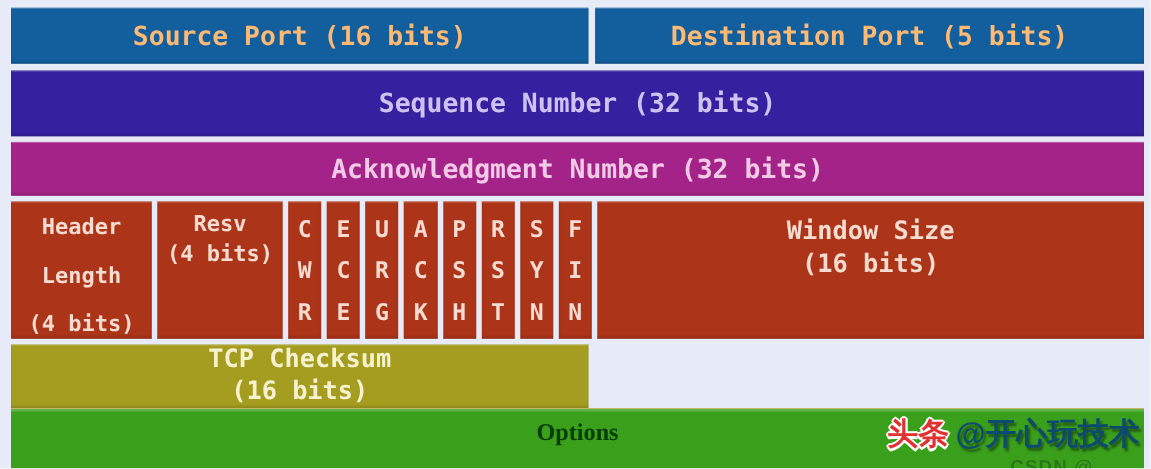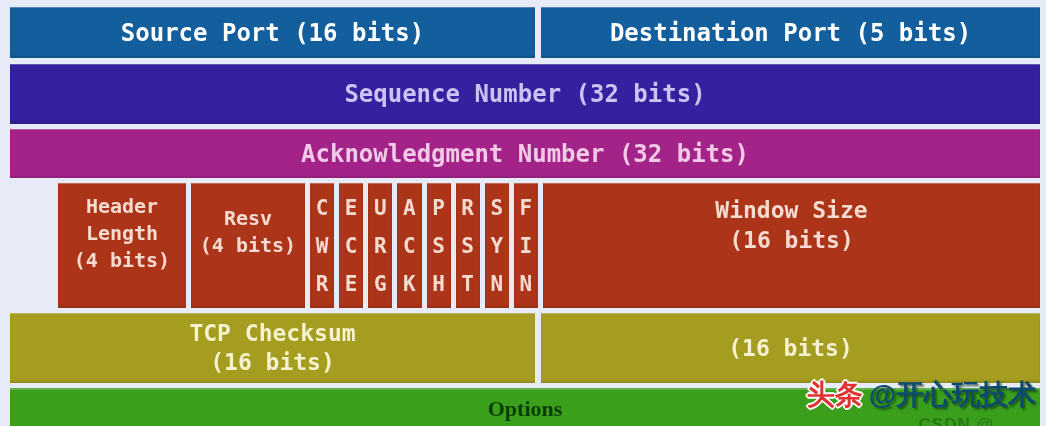--- a/index.html
+++ b/index.html
@@ -30,52 +30,52 @@
     display: flex;
     flex-direction: column;
     align-items: center;
     justify-content: center;
     text-align: center;
     box-shadow: inset 0 1px 0 rgba(255,255,255,0.25), inset 0 -2px 2px rgba(0,0,0,0.12);
   }
 
   
   .r1 { height: 51px; }
-  .r1 .cell { background: #135e9d; color: #ffffff; font-size: 24px; }
+  .r1 .cell { background: #135e9d; color: #fdba74; font-size: 24px; }
   .cell-source { width: 525px; margin-right: 6px; }
   .cell-dest { flex: 1; }
 
   
   .r2 { height: 60px; }
   .r2 .cell { flex: 1; background: #35209f; color: #cdc3f2; font-size: 24px; }
 
   
   .r3 { height: 49px; }
   .r3 .cell { flex: 1; background: #a42388; color: #f2c9e6; font-size: 24px; }
 
   
   .r4 { height: 125px; }
   .r4 .cell { background: #ac3418; color: #f6dbd0; margin-right: 5px; }
   .r4 .cell:last-child { margin-right: 0; }
   .cell-hl {
     width: 128px; font-size: 20px; line-height: 27px;
-    justify-content: flex-start; padding-top: 10px; margin-left: 48px;
+    justify-content: space-between; padding-top: 10px;
   }
   .cell-resv {
     width: 114px; font-size: 20px; line-height: 27px;
-    justify-content: flex-start; padding-top: 22px;
+    justify-content: flex-start; padding-top: 7px;
   }
   .cell-flag { flex: 1; font-size: 21px; line-height: 38px; justify-content: center; }
   .cell-window {
     width: 497px; font-size: 23px; line-height: 30px;
     justify-content: flex-start; padding-top: 12px;
   }
 
   
-  .r5 { height: 70px; }
+  .r5 { height: 54px; flex-direction: column; }
   .r5 .cell { background: #a59d20; color: #f6f1cf; font-size: 23px; line-height: 29px; }
   .cell-checksum { width: 525px; margin-right: 6px; }
   .cell-urgent { flex: 1; }
 
   
   .r6 { flex: 1; font-family: Liberation Serif, serif; }
   .r6 .cell {
     flex: 1; background: #3aa01c; color: #073c06; font-size: 22px;
     justify-content: flex-start; padding-top: 8px;
     box-shadow: inset 0 2px 0 rgba(255,255,255,0.2);

